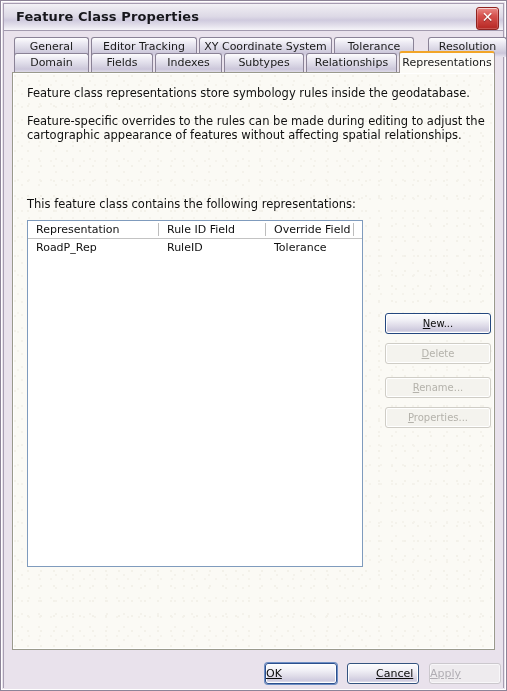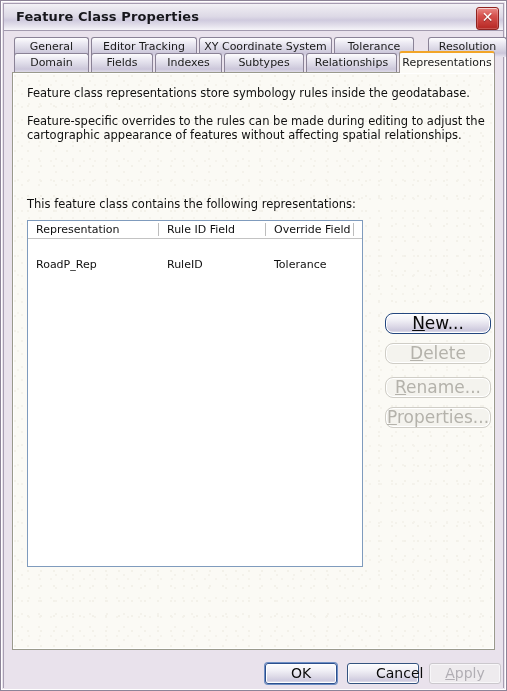--- a/index.html
+++ b/index.html
@@ -183,43 +183,42 @@
   .col-sep {
     position: absolute;
     top: 2px;
     width: 1px; height: 13px;
     background: #bdbdbd;
   }
   #list-rows {
     position: absolute;
     left: 0; top: 19px;
     width: 100%;
-    margin-top: 17px;
   }
   .list-row {
     position: relative;
     height: 16px;
     cursor: default;
   }
   .cell {
     position: absolute;
     top: 1px;
     font-size: 11px;
     color: #101010;
     white-space: nowrap;
   }
 
   
   .sbtn {
     position: absolute;
     left: 372px;
     width: 106px; height: 21px;
     box-sizing: border-box;
-    border-radius: 8px;
-    font-size: 17px;
+    border-radius: 3px;
+    font-size: 10px;
     line-height: 19px;
     text-align: center;
     cursor: pointer;
     white-space: nowrap;
   }
   .sbtn.enabled {
     background: linear-gradient(to bottom,
         #fdfdfe 0%, #f1f0f6 32%, #dedbe8 62%, #cdc9dd 86%, #e9e7f0 100%);
     border: 1px solid #24477f;
     color: #0a0a0a;
@@ -240,25 +239,25 @@
     left: 0px; top: 648px;
     width: 499px; height: 37px;
     background: #e9e2ec;
   }
   .fbtn {
     position: absolute;
     top: 11px;
     width: 72px; height: 21px;
     box-sizing: border-box;
     border-radius: 3px;
-    font-size: 14px;
+    font-size: 11px;
     line-height: 19px;
-    text-align: center;
     cursor: pointer;
     white-space: nowrap;
+    text-decoration: underline;
   }
   .fbtn.normal {
     background: linear-gradient(to bottom,
         #fdfdfe 0%, #f2f1f7 32%, #e0dde9 62%, #cfcbdf 86%, #eae8f1 100%);
     border: 1px solid #34537f;
     color: #0a0a0a;
     box-shadow: inset 0 0 0 1px #ffffff;
   }
   .fbtn.default {
     background: linear-gradient(to bottom,

